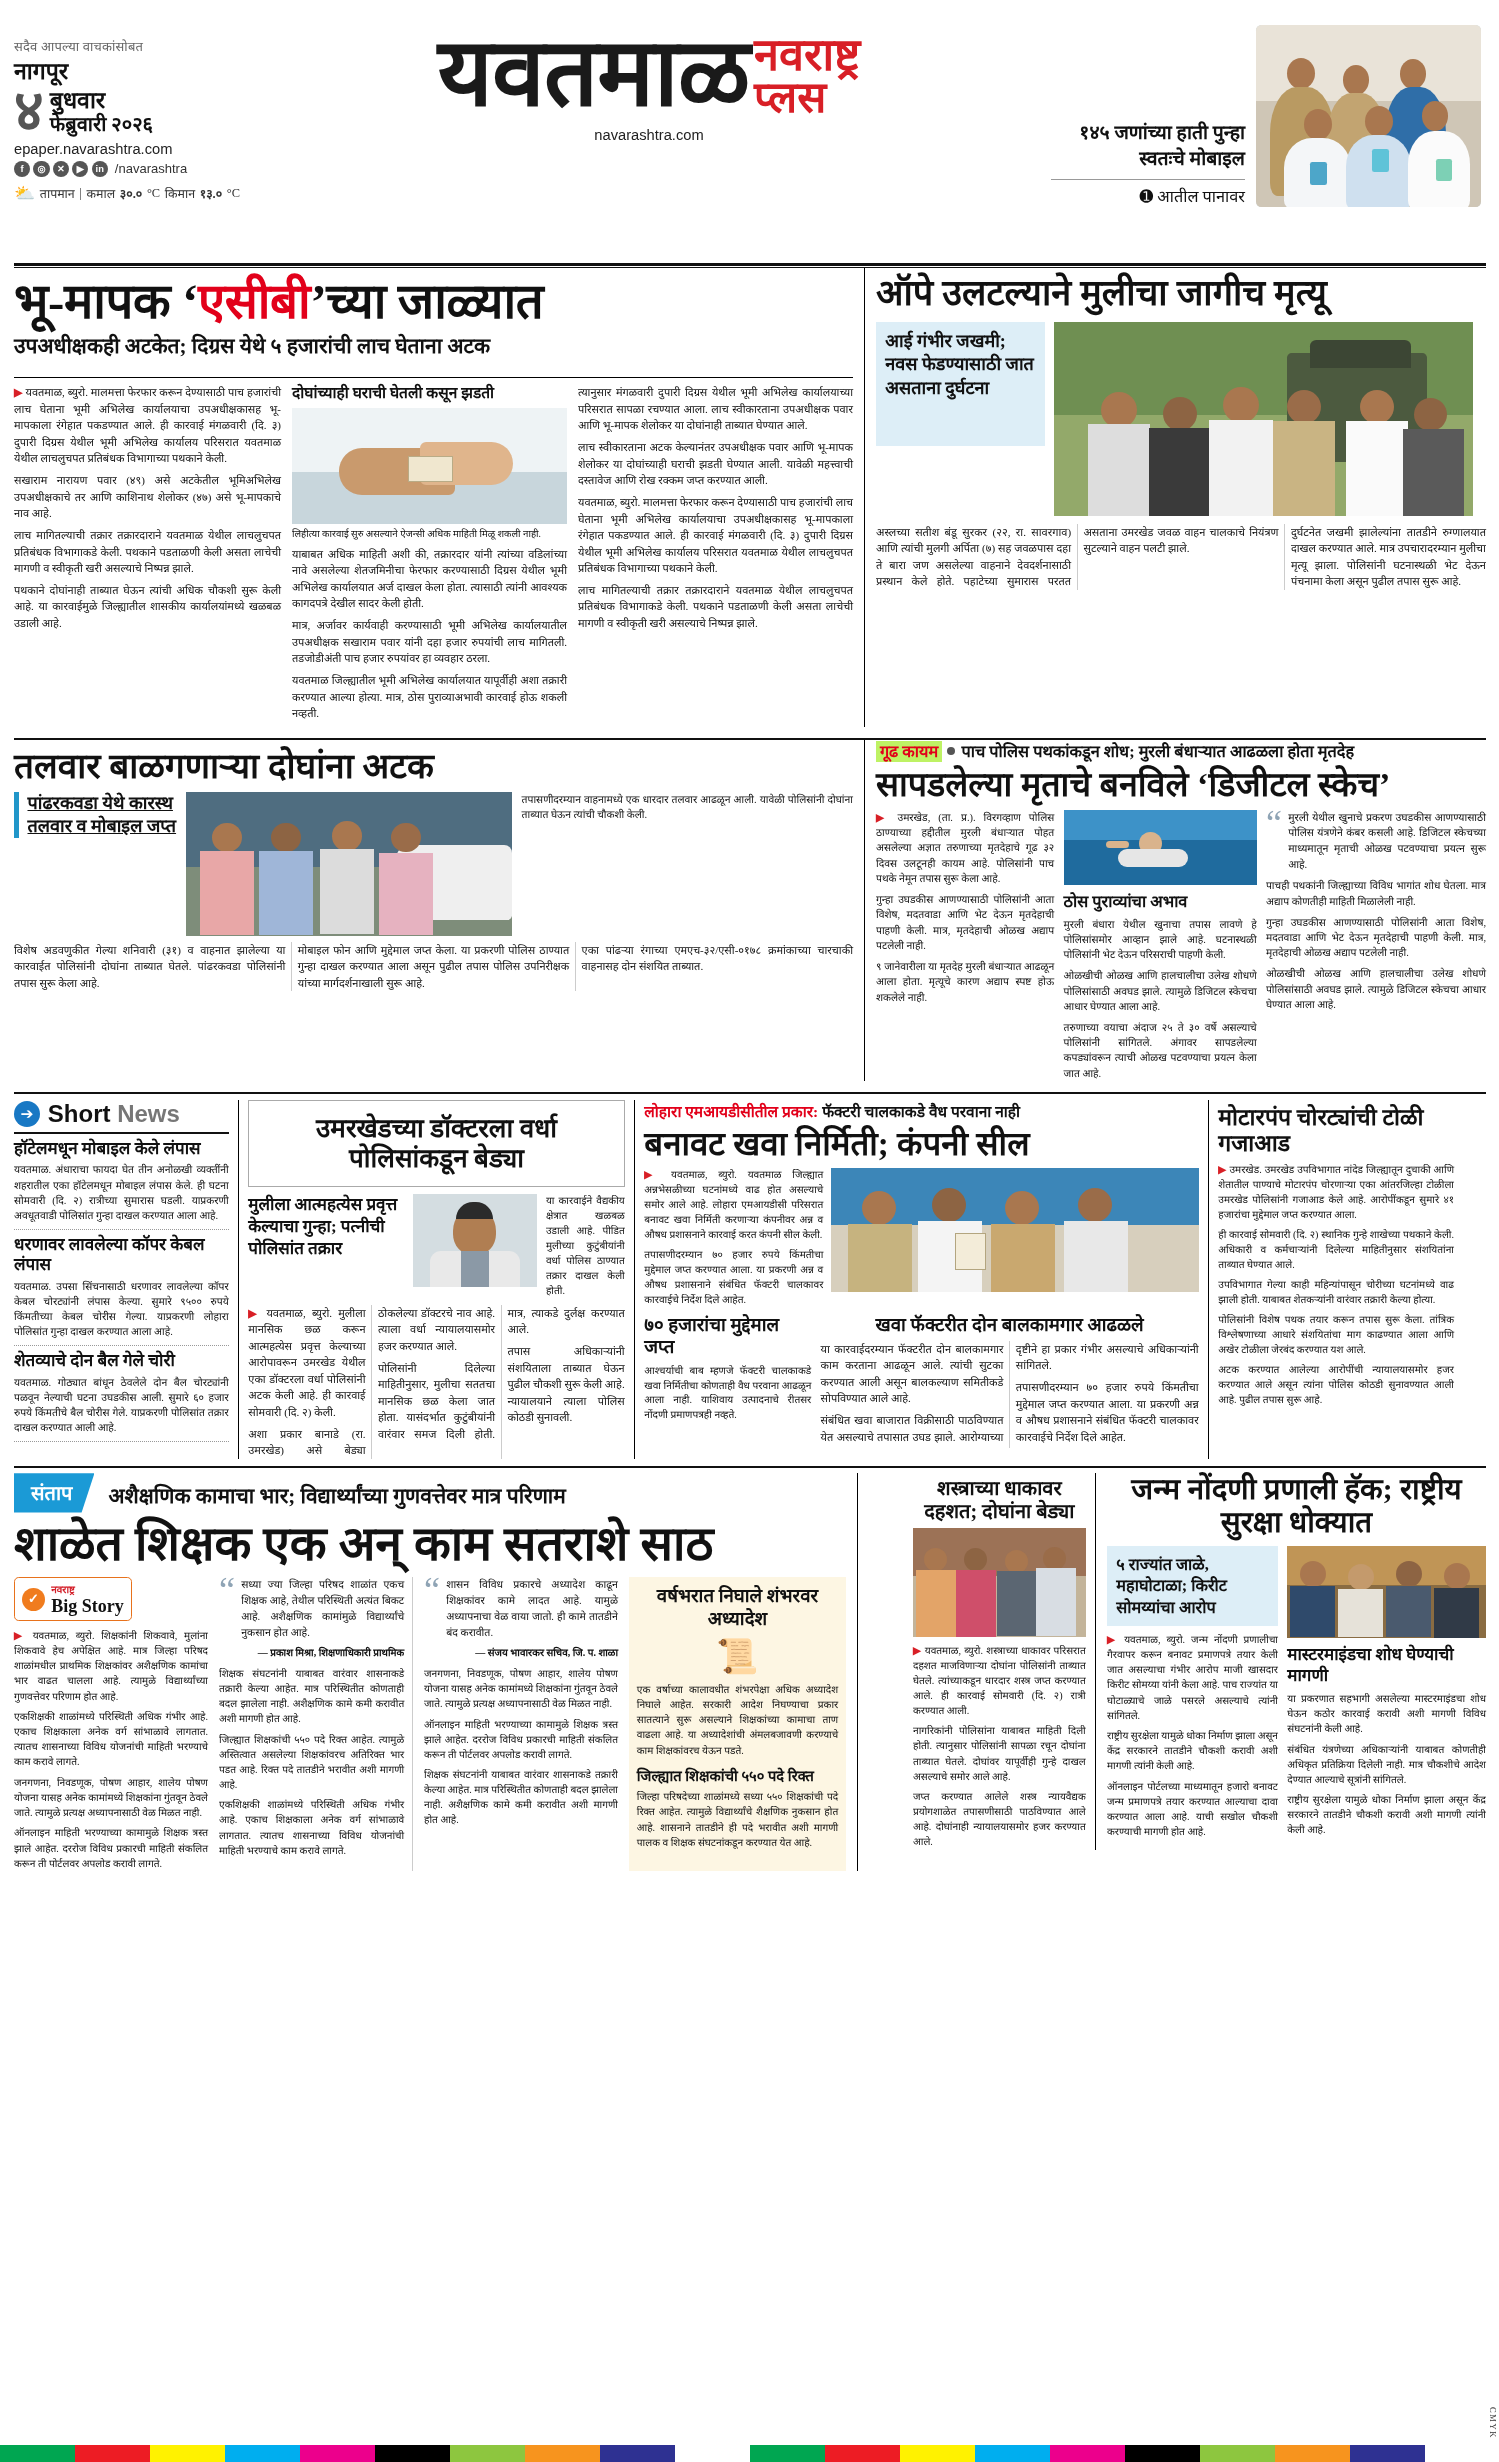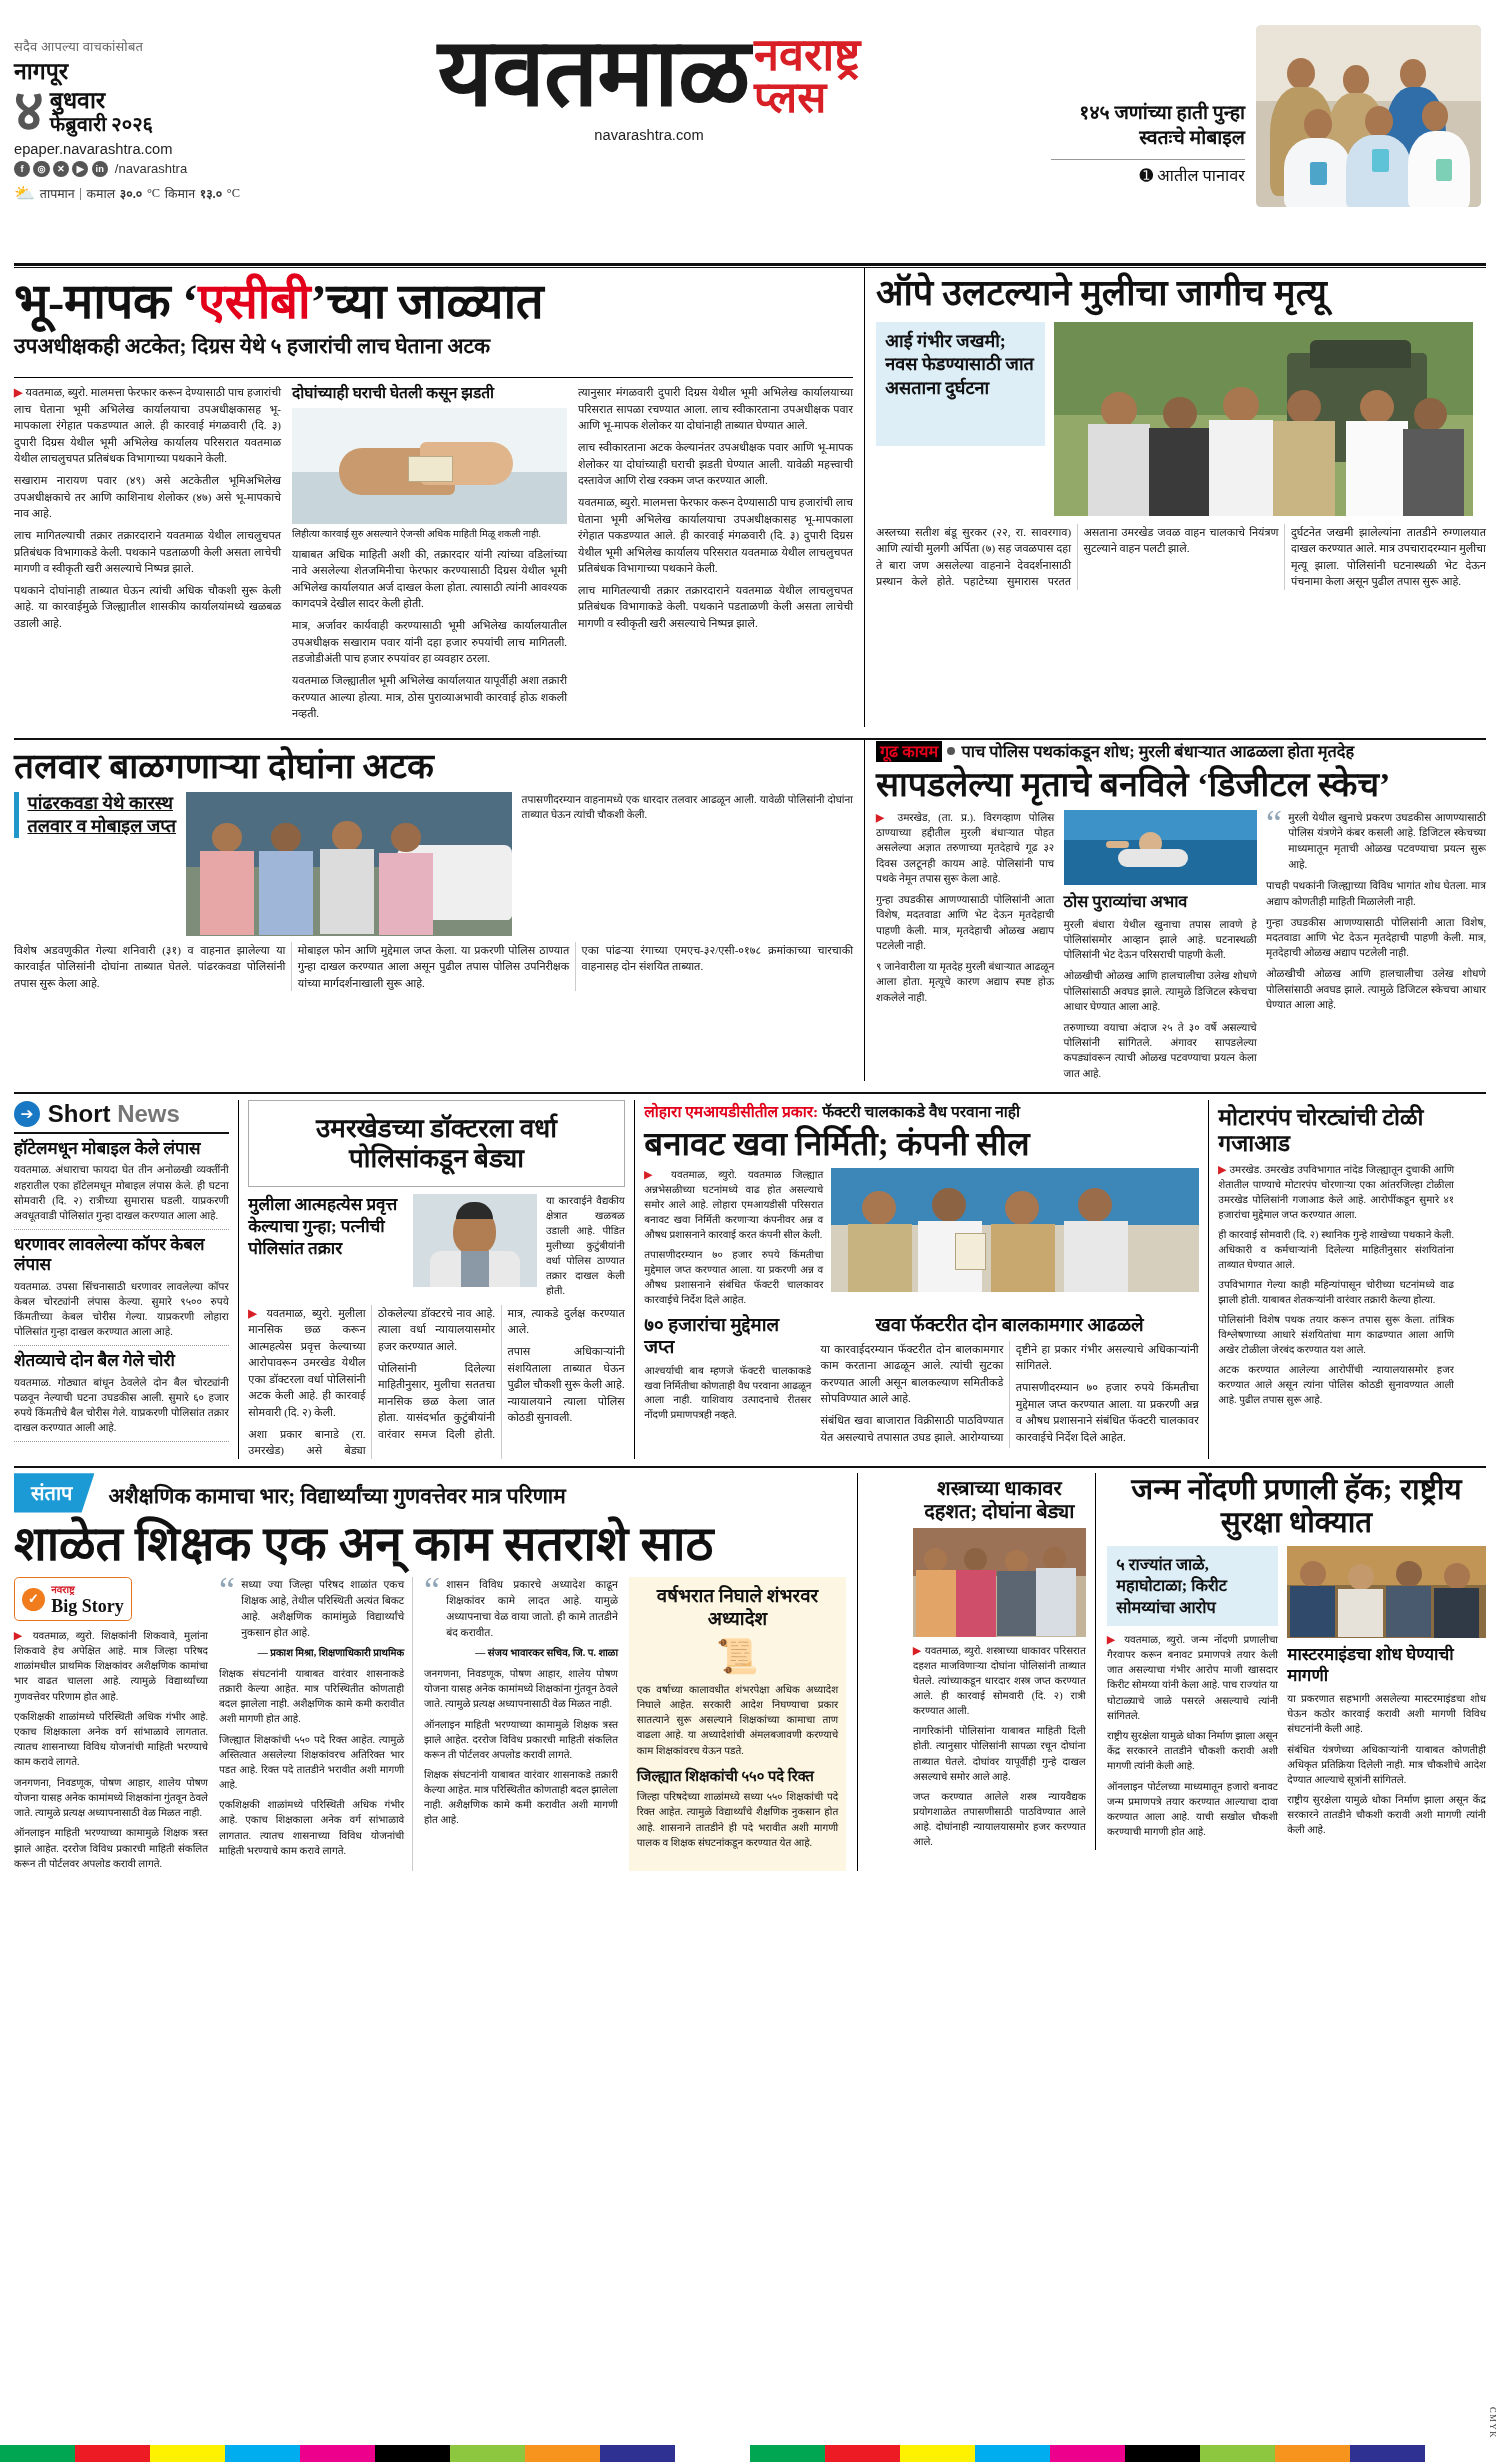--- a/index.html
+++ b/index.html
@@ -32,21 +32,21 @@
   .wicon { font-size:17px; color:#777; }
 
   .mh-center { flex:1; text-align:center; padding-top:17px; position:relative;}
   .logo-wrap { display:flex; align-items:flex-start; justify-content:center; gap:4.7px;}
   .logo-main { font-size:95px; font-weight:bold; line-height:.95; letter-spacing:-0.8px; color:#1a1a1a; font-family:"Liberation Serif",serif;}
   .logo-side { text-align:left; padding-top:6.2px; }
   .logo-nav { font-size:45px; font-weight:bold; color:#d81f26; line-height:.96; }
   .logo-plus { font-size:43px; font-weight:bold; color:#d81f26; line-height:.98; }
   .site { font-size:14.7px; margin-top:7.8px; color:#222; font-family:"Liberation Sans",sans-serif;}
 
-  .mh-right { width:435px; display:flex; align-items:center; gap:11px; padding-top:14px;}
+  .mh-right { width:435px; display:flex; align-items:flex-end; gap:11px; padding-top:14px;}
   .mh-cap { width:194px; text-align:right; font-size:19.4px; font-weight:bold; line-height:1.32; padding-top:54px;}
   .mh-cap .byline { font-size:16.3px; font-weight:normal; border-top:0.8px solid #999; margin-top:7.8px; padding-top:5.4px; }
   .mh-photo { width:225px; height:182px; border-radius:5.4px; overflow:hidden; position:relative;}
 
   .rule-thick { border-top:3.1px solid #111; margin:4.7px 0 0 0; }
   .rule-thin { border-top:0.8px solid #111; margin-top:1.6px; }
 
   
   .ph { position:relative; overflow:hidden; background:#c9d4d9;}
   .ph .sky{position:absolute;inset:0;}
@@ -71,21 +71,21 @@
 
   .kicker-box { background:#ddeef7; padding:7.8px 9.3px; font-size:18px; font-weight:bold; line-height:1.32; }
   .lbar { border-left:5.4px solid #2196c9; padding-left:8.5px;text-decoration:underline; }
 
   .sec-rule { border-top:2.3px solid #111; margin:11px 0 0; }
 
   h2.h2 { font-size:35px; font-weight:bold; line-height:1.08; margin:7.8px 0 6.2px;}
   h2.h2b { font-size:31px; font-weight:bold; line-height:1.1; margin:6.2px 0 6.2px;}
   h3.h3 { font-size:26px; font-weight:bold; line-height:1.14; margin:4.7px 0 5.4px;}
   h3.h3s { font-size:21px; font-weight:bold; line-height:1.16; margin:3.9px 0 4.7px;}
-  .tag-hl { background:#000000; color:#e2001a; font-weight:bold; padding:0.8px 3.9px; font-size:16.3px;}
+  .tag-hl { background:#bef264; color:#e2001a; font-weight:bold; padding:0.8px 3.9px; font-size:16.3px;}
   .dot { display:inline-block; width:8.5px; height:8.5px; border-radius:50%; background:#555; margin:0 6.2px 1.6px 4.7px;}
   .tline { font-size:16.3px; font-weight:bold; }
 
   
   .shortnews-hdr { display:flex; align-items:center; gap:7.8px; border-bottom:2.3px solid #111; padding-bottom:3.1px;}
   .sn-ico { width:26px; height:26px; border-radius:50%; background:#1878c4; color:#fff; display:flex;align-items:center;justify-content:center;font-size:15.5px;}
   .sn-title { font-size:24px; font-weight:bold; font-family:"Liberation Sans",sans-serif;}
   .sn-title .g { color:#777; }
   .sn-item { border-bottom:0.8px dotted #999; padding:5.4px 0; }
   .sn-item h4 { font-size:17px; font-weight:bold; line-height:1.2; margin-bottom:3.1px;}

